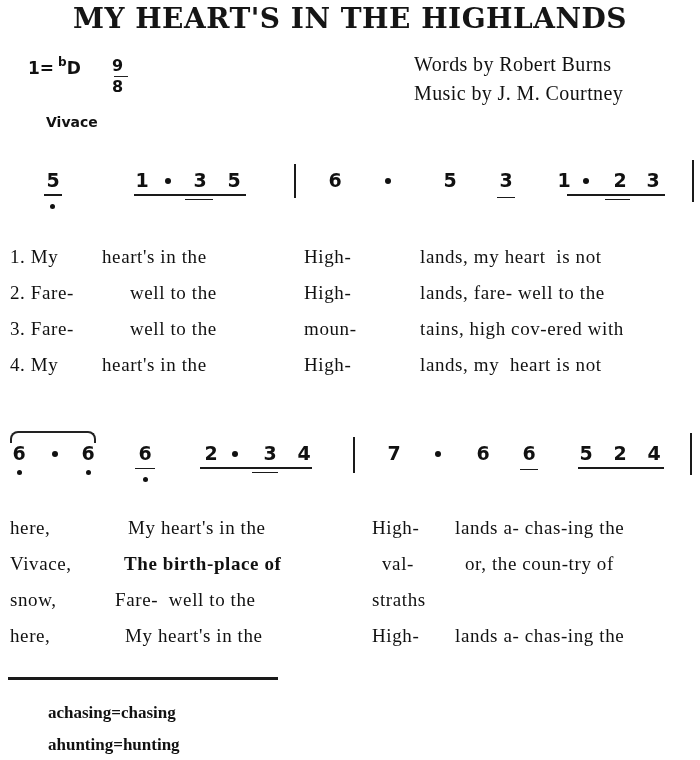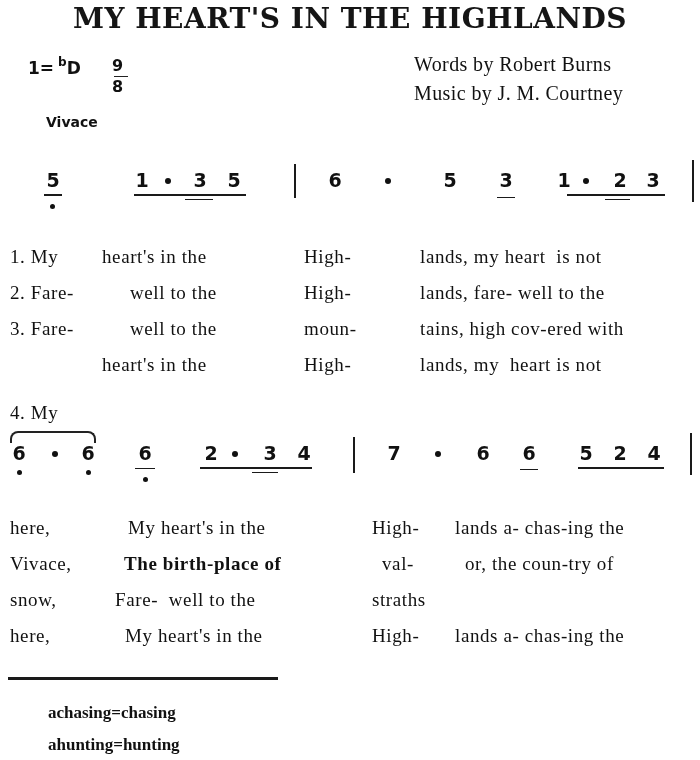--- a/index.html
+++ b/index.html
@@ -127,21 +127,21 @@
   <span style="left:304px;">High-</span>
   <span style="left:420px;">lands, fare- well to the</span>
 </div>
 <div class="lyric-row" style="top:318px;">
   <span style="left:10px;">3. Fare-</span>
   <span style="left:130px;">well to the</span>
   <span style="left:304px;">moun-</span>
   <span style="left:420px;">tains, high cov-ered with</span>
 </div>
 <div class="lyric-row" style="top:354px;">
-  <span style="left:10px;margin-top:48px;">4. My</span>
+  <span style="left:10px;">4. My</span>
   <span style="left:102px;">heart's in the</span>
   <span style="left:304px;">High-</span>
   <span style="left:420px;">lands, my  heart is not</span>
 </div>
 
 <div class="staff" style="top:443px;">
   <div class="slur" style="left:10px;top:-12px;width:82px;"></div>
   <span class="note" style="left:11px;top:0;">6</span>
   <div class="lowdot" style="left:17px;top:27px;"></div>
   <div class="dotaug" style="left:52px;top:8px;"></div>

